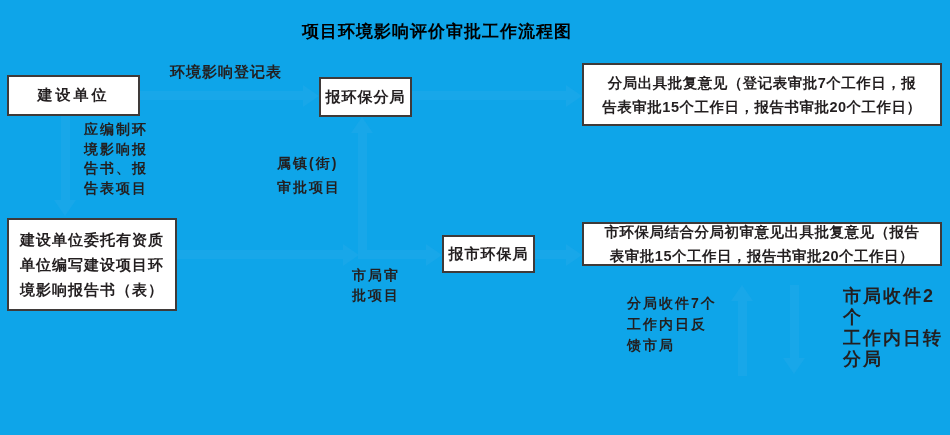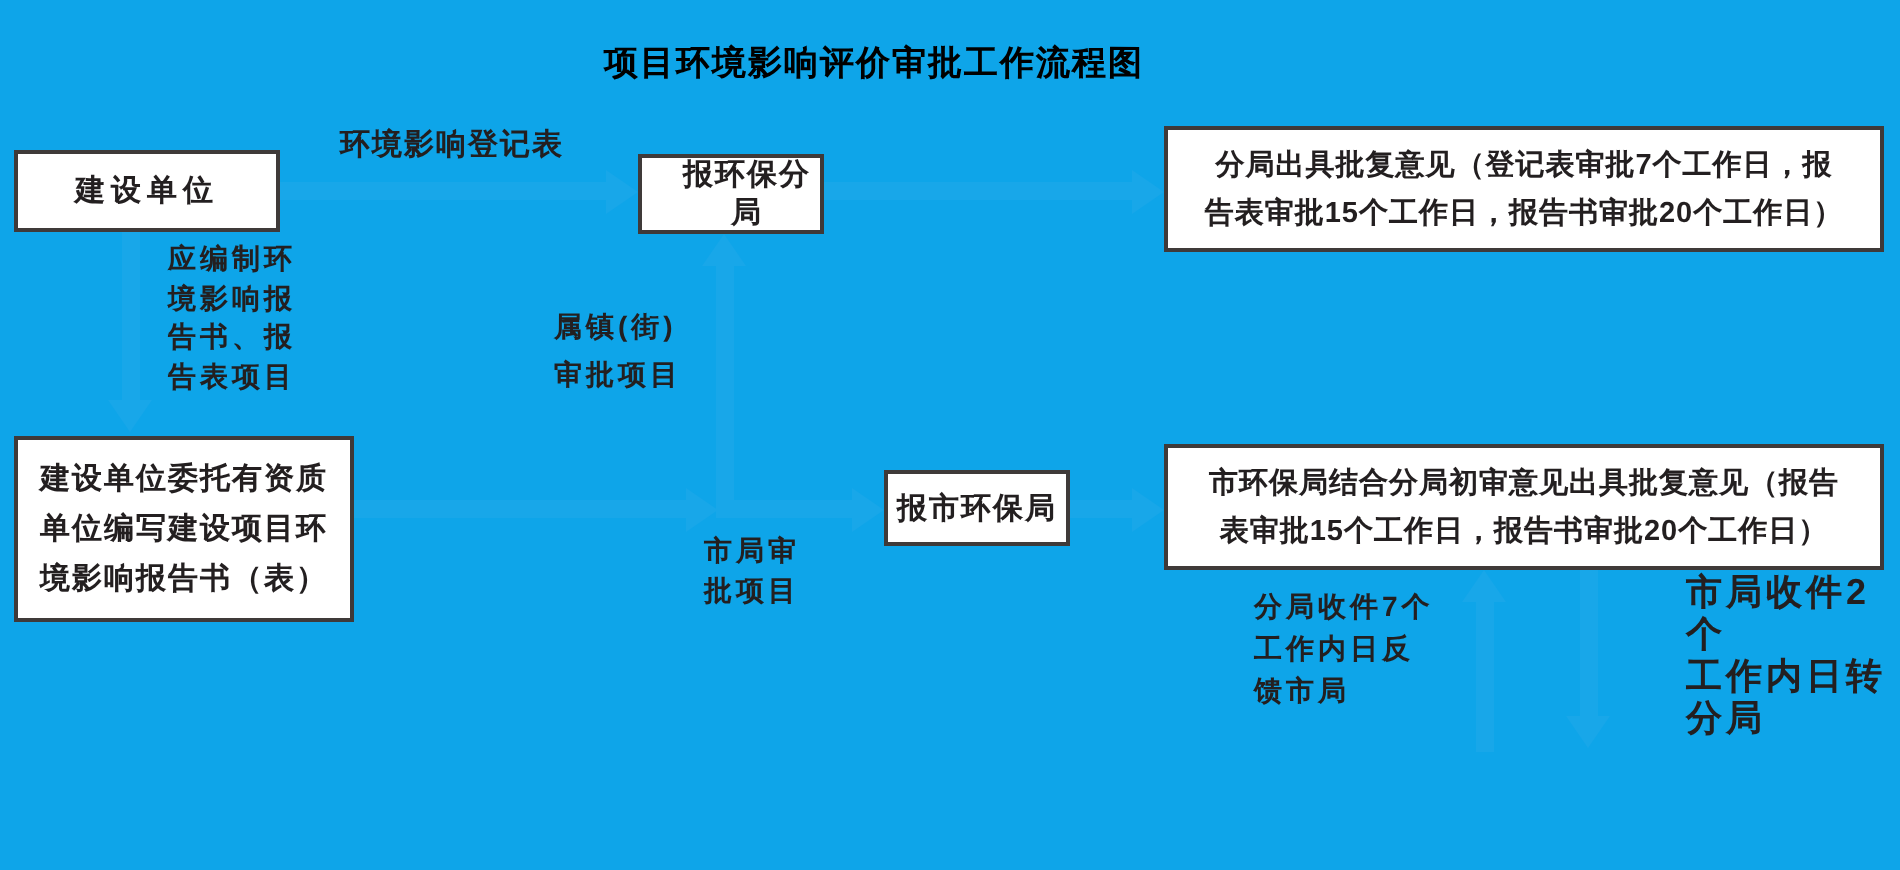--- a/index.html
+++ b/index.html
@@ -72,32 +72,32 @@
 </style>
 </head>
 <body>
 
 <div id="canvas">
 
   <div class="title">项目环境影响评价审批工作流程图</div>
 
   <div class="box" style="left:7px; top:75px; width:133px; height:41px; font-size:15px; letter-spacing:3px;">建设单位</div>
 
-  <div class="box" style="left:319px; top:77px; width:93px; height:40px; font-size:15px; letter-spacing:1px;padding-left:16px;">报环保分局</div>
+  <div class="box" style="left:319px; top:77px; width:93px; height:40px; font-size:15px; letter-spacing:1px;">报环保分局</div>
 
   <div class="box" style="left:582px; top:63px; width:360px; height:63px; font-size:14.5px; line-height:24px; letter-spacing:0.5px;">分局出具批复意见（登记表审批7个工作日，报
 告表审批15个工作日，报告书审批20个工作日）</div>
 
   <div class="box" style="left:7px; top:218px; width:170px; height:93px; font-size:15px; line-height:25px; letter-spacing:1px;">建设单位委托有资质
 单位编写建设项目环
 境影响报告书（表）</div>
 
   <div class="box" style="left:442px; top:235px; width:93px; height:38px; font-size:15px; letter-spacing:1px;">报市环保局</div>
 
-  <div class="box" style="left:582px; top:222px; width:360px; height:63px; font-size:14.5px; line-height:24px; letter-spacing:0.5px;">市环保局结合分局初审意见出具批复意见（报告
+  <div class="box" style="left:582px; top:222px; width:360px; height:44px; font-size:14.5px; line-height:24px; letter-spacing:0.5px;">市环保局结合分局初审意见出具批复意见（报告
 表审批15个工作日，报告书审批20个工作日）</div>
 
 
   <div>
     <div class="shaft" style="left:140px; top:91px; width:164px; height:9px;"></div>
     <div class="head right" style="left:303px; top:85px;"></div>
   </div>
 
   <div>
     <div class="shaft" style="left:412px; top:91px; width:154px; height:9px;"></div>

